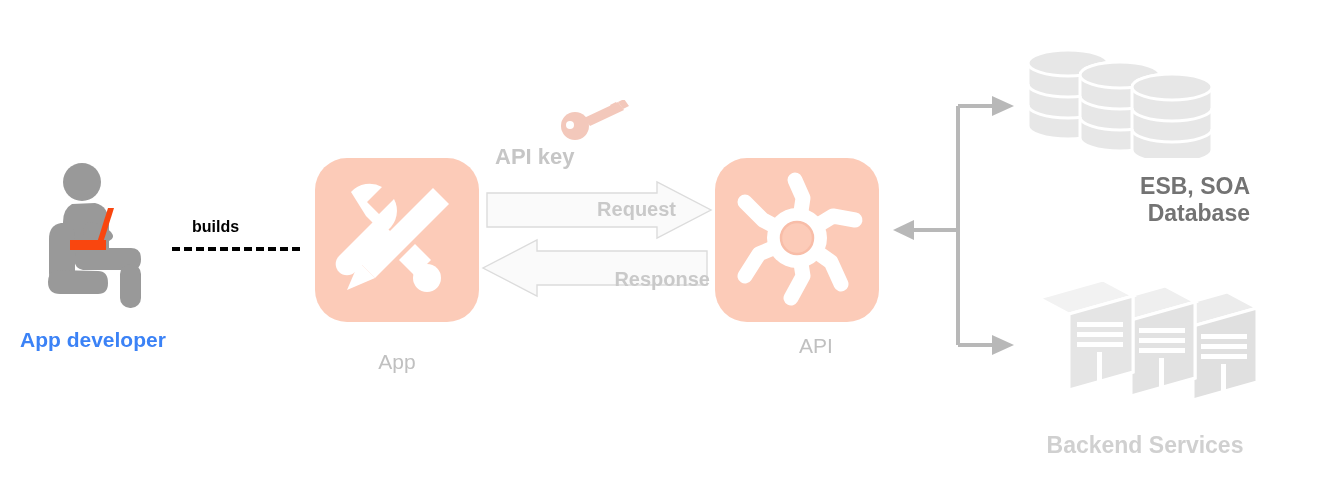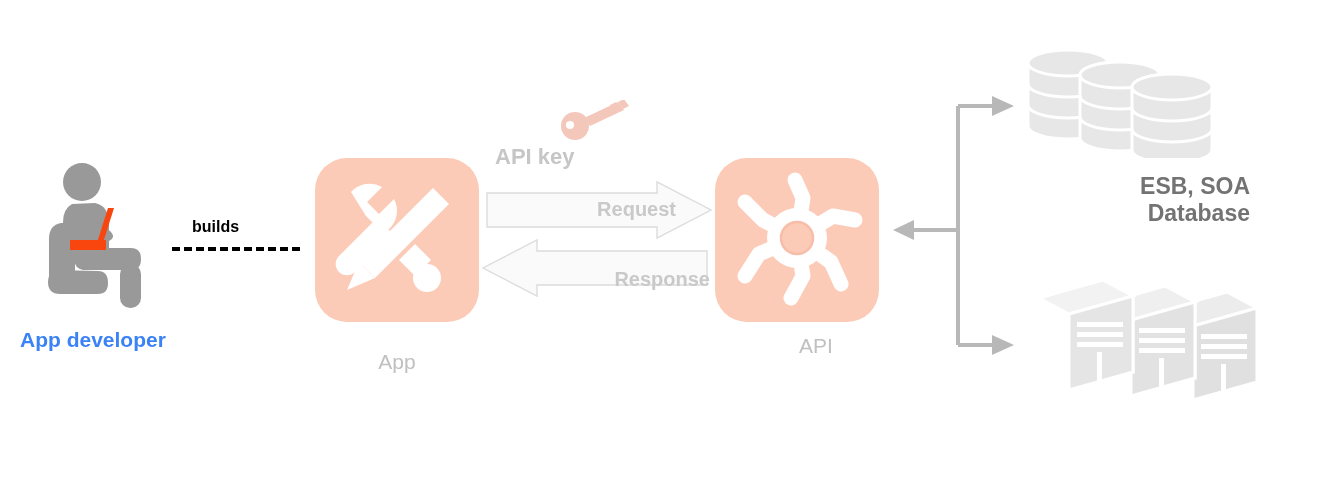--- a/index.html
+++ b/index.html
@@ -260,14 +260,15 @@
 
       <g fill="#ffffff">
         <rect x="176" y="52" width="46" height="5"></rect>
         <rect x="176" y="62" width="46" height="5"></rect>
         <rect x="176" y="72" width="46" height="5"></rect>
         <rect x="196" y="82" width="5" height="30"></rect>
       </g>
     </svg>
   </div>
 
+  <div class="abs lbl-backend" style="left:1020px; top:432px; width:250px;">Backend Services</div>
 
 </div>
 
 </body></html>

